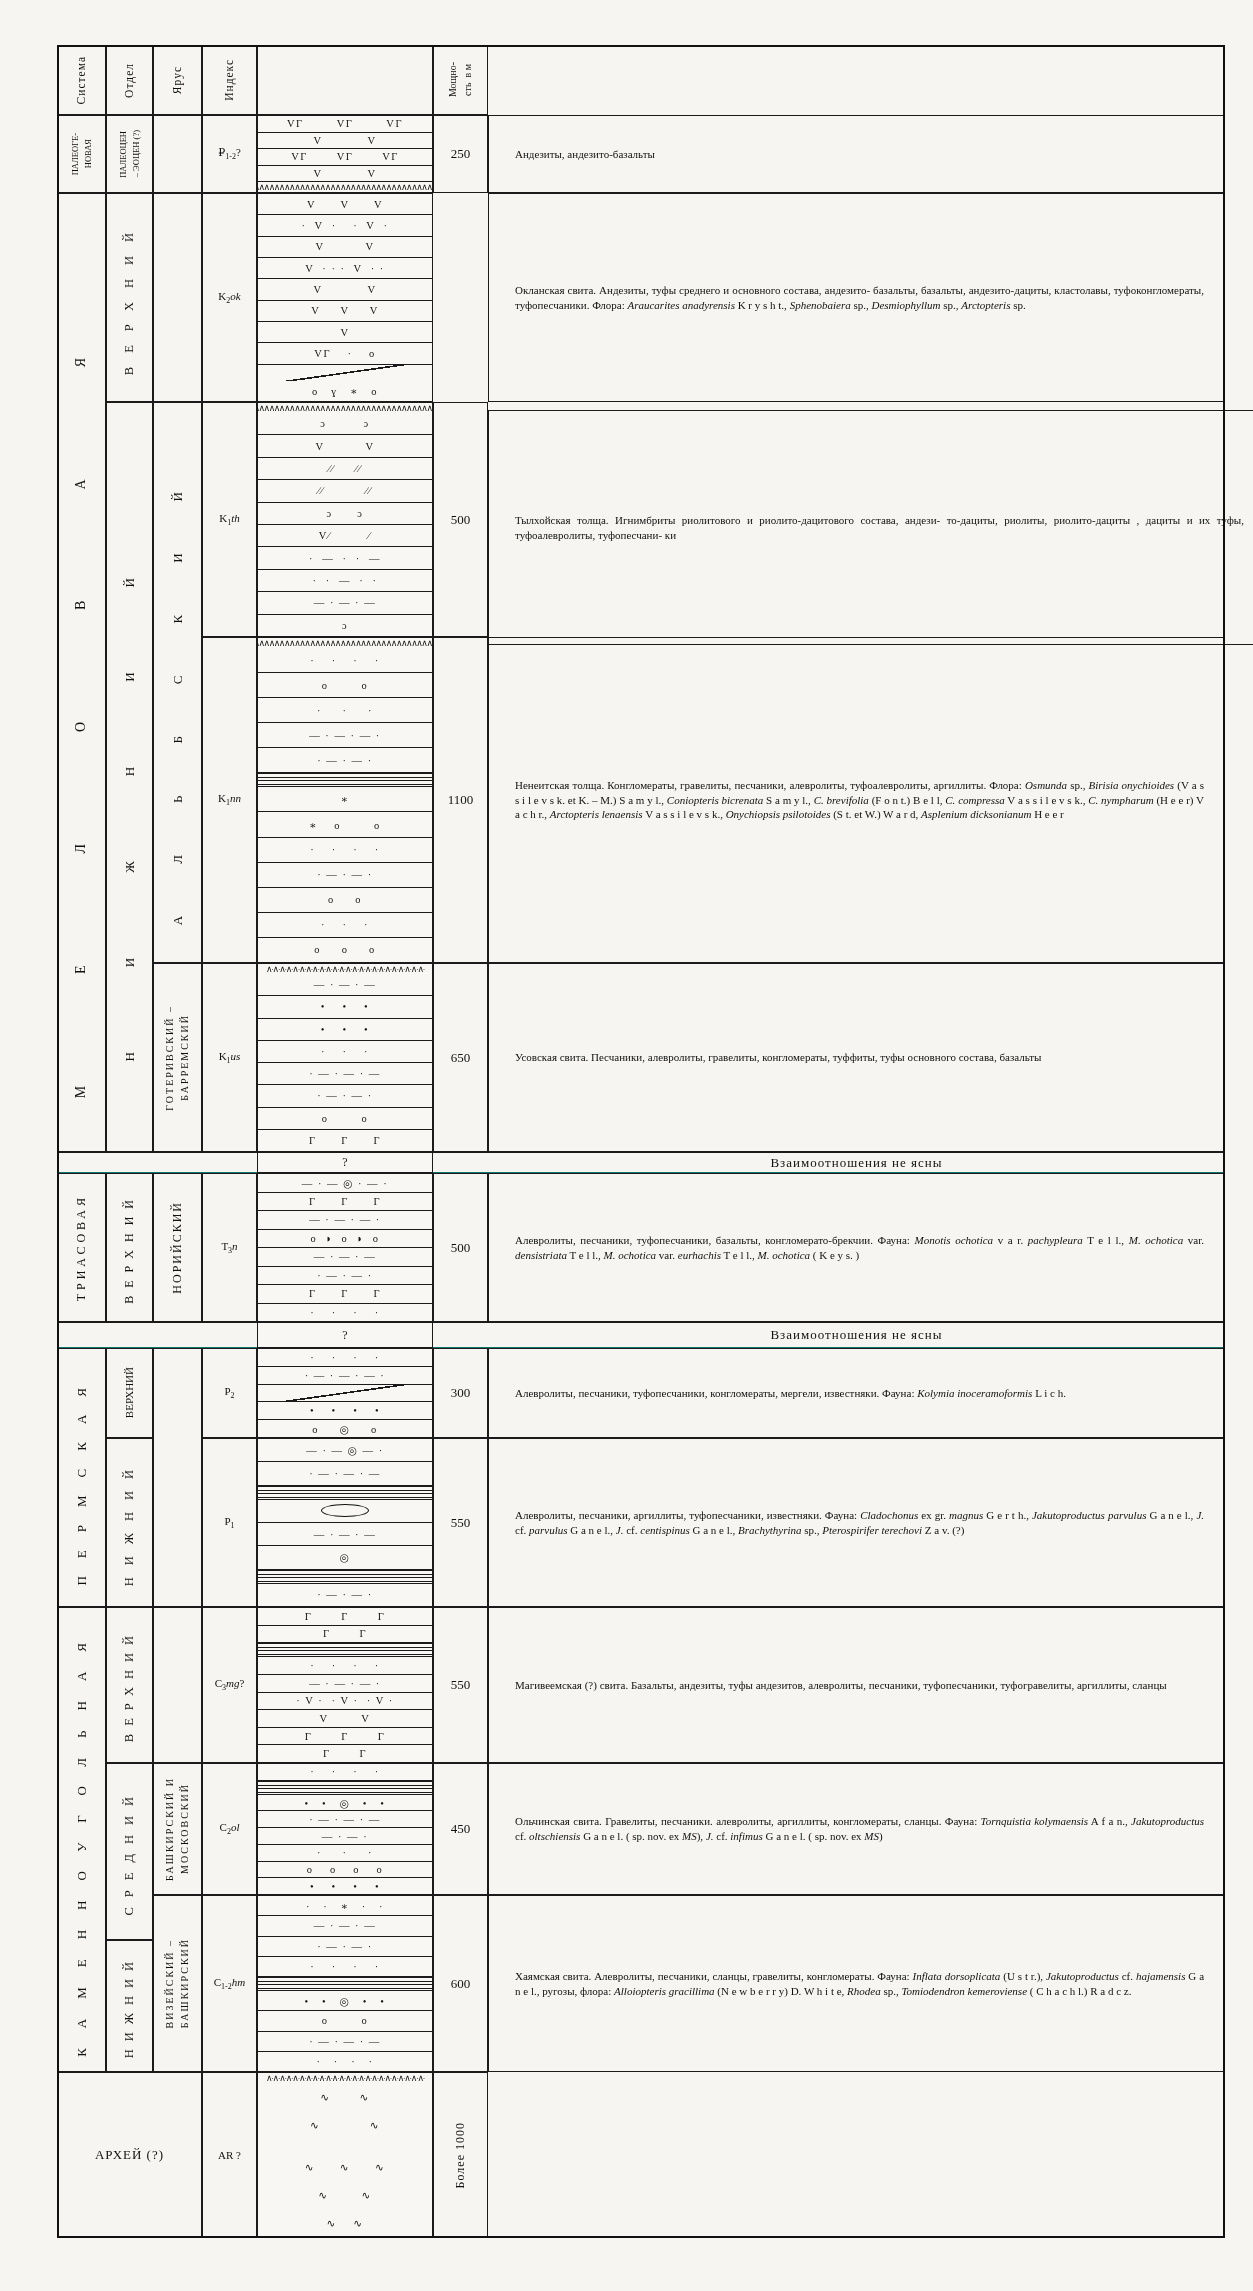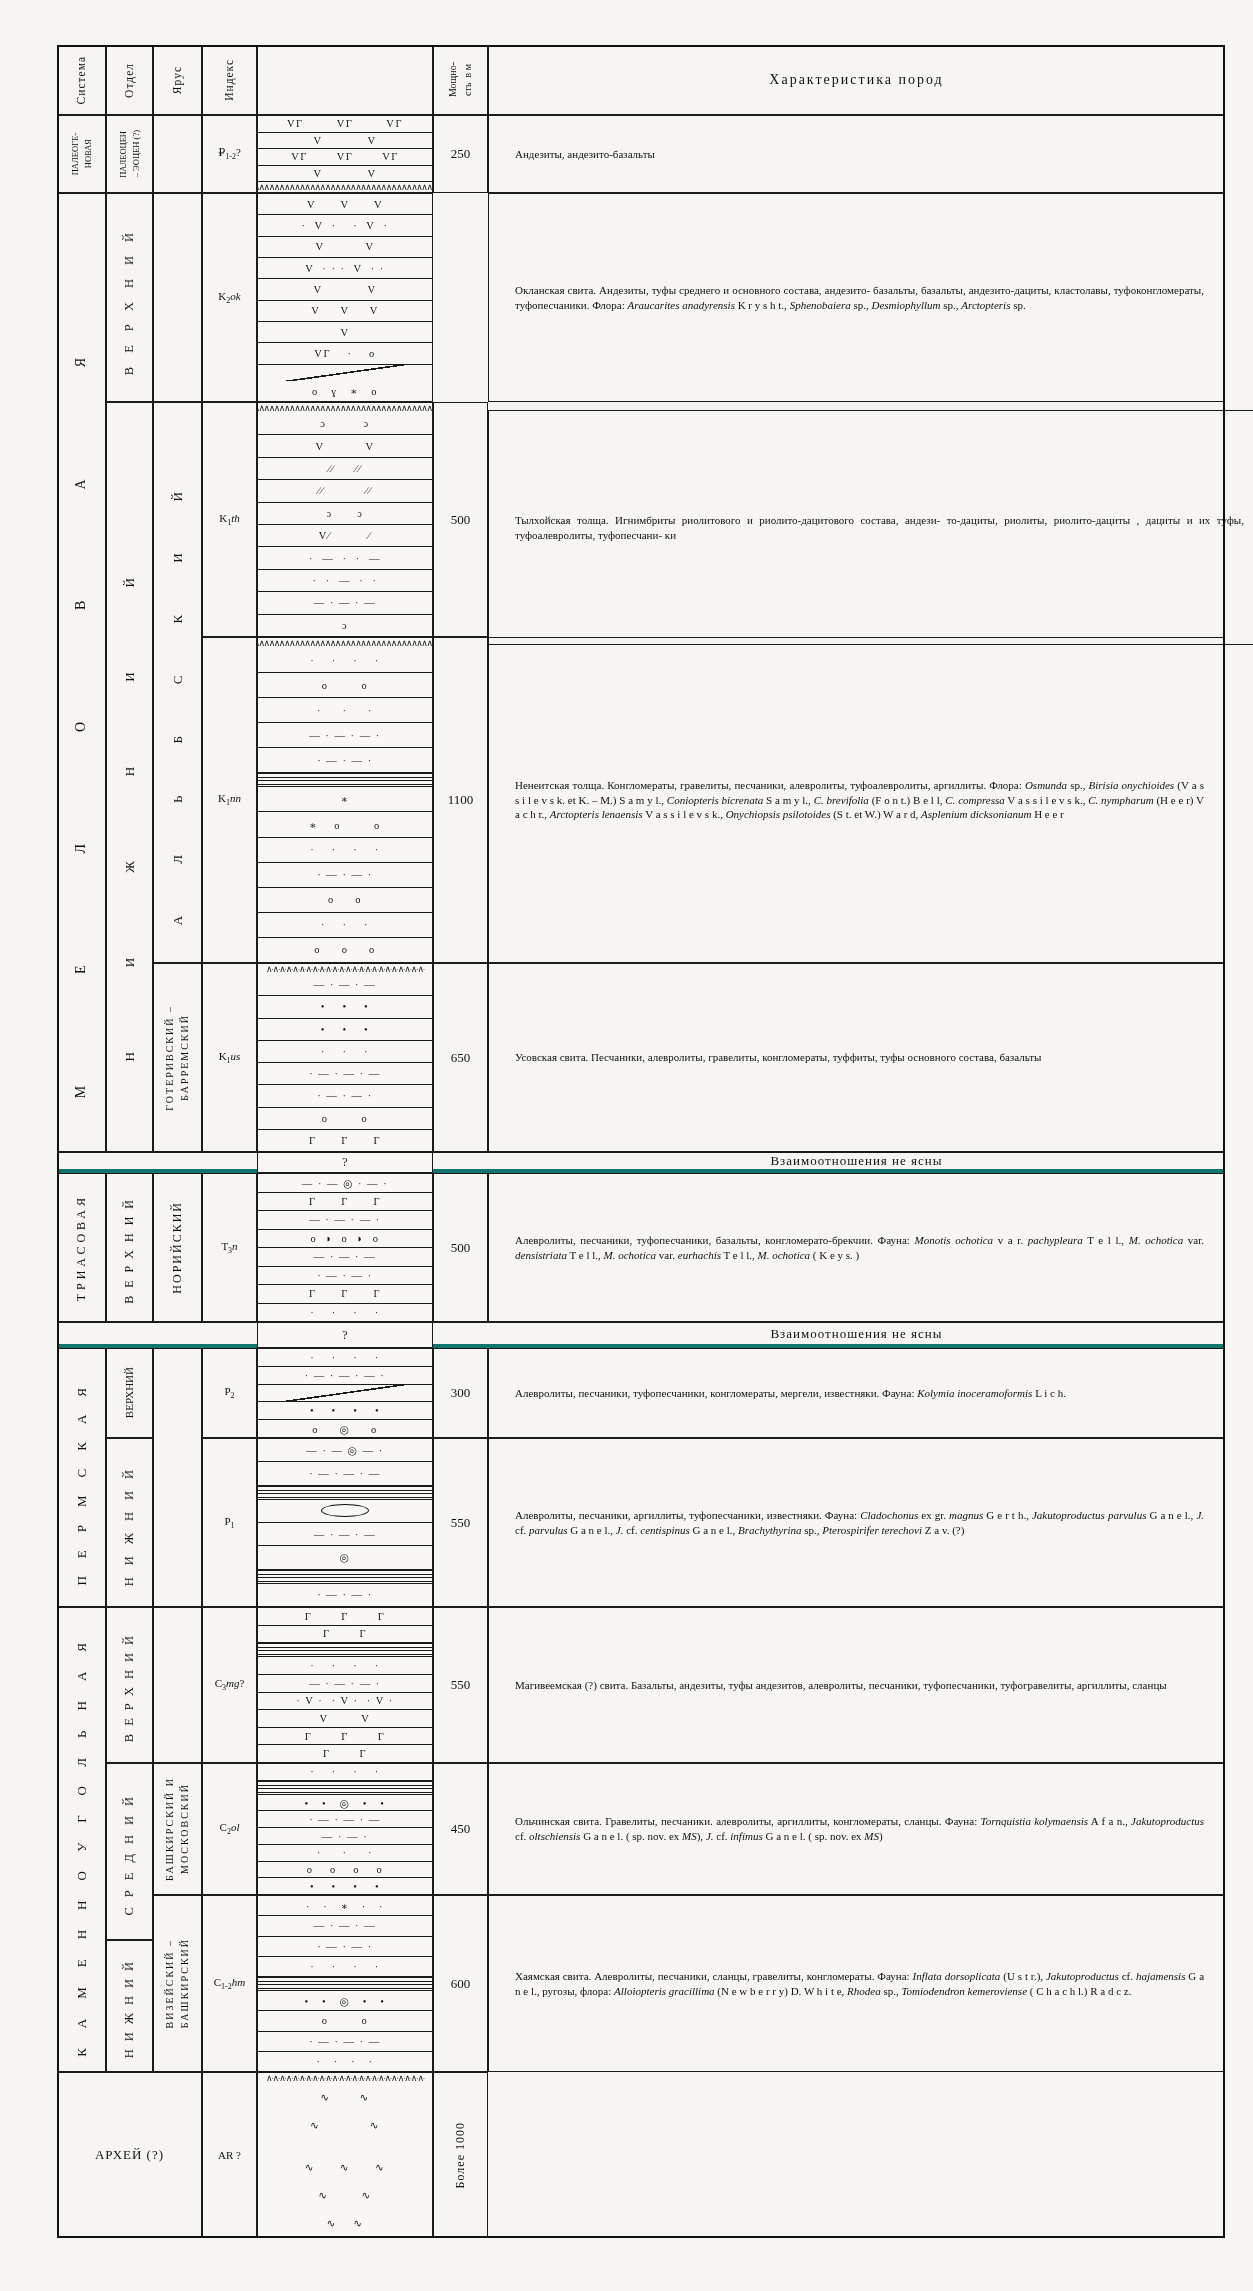--- a/index.html
+++ b/index.html
@@ -22,21 +22,21 @@
   .band.diag{flex:0 0 16px;background:linear-gradient(172deg,transparent 48%,#1b1b1b 48%,#1b1b1b 52%,transparent 52%);}
   .lens-shape{display:inline-block;width:46px;height:11px;border:1.4px solid #111;border-radius:50%;}
   .idx{font-size:11px;white-space:pre;}
   .idx sub{font-size:8px;}
   .idx .it{font-style:italic;}
   .thick{font-size:13px;}
   .desc{flex-direction:column;align-items:stretch;justify-content:center;
         padding:8px 20px 8px 26px;font-size:11px;line-height:1.36;}
   .desc .txt{text-align:justify;}
   .desc i{font-style:italic;}
-  .bandline{border:none;border-top:1px solid #1b1b1b;border-bottom:4px solid #0f766e;font-size:13px;}
+  .bandline{border:none;border-top:1px solid #1b1b1b;border-bottom:1px solid #0f766e;font-size:13px;}
   .bandline .pl{padding-left:55px;letter-spacing:1px;}
   .lithseg{font-size:12px;background:#f8f7f3;}
   .frame{border:2px solid #111;background:none;pointer-events:none;}
 </style>
 </head>
 <body>
 
 <div id="strat">
   <div class="cell vwrap" style="left:57px;top:45px;width:49px;height:70px">
     <span class="vtext hfs">Система</span>
@@ -47,23 +47,20 @@
   <div class="cell vwrap" style="left:153px;top:45px;width:49px;height:70px">
     <span class="vtext hfs">Ярус</span>
   </div>
   <div class="cell vwrap" style="left:202px;top:45px;width:55px;height:70px">
     <span class="vtext hfs">Индекс</span>
   </div>
   <div class="cell" style="left:257px;top:45px;width:176px;height:70px"></div>
   <div class="cell vwrap" style="left:433px;top:45px;width:55px;height:70px">
     <span class="vtext" style="font-size:10px">Мощно-</span>
     <span class="vtext" style="font-size:10px">сть  в м</span>
-  </div>
-  <div class="cell hchar" style="left:488px;top:45px;width:737px;height:70px">
-    <span>Характеристика пород</span>
   </div>
 <div class="cell vwrap" style="left: 57px; top: 115px; width: 49px; height: 78px;">
       <span class="vtext" style="font-size: 8.5px;">ПАЛЕОГЕ-</span>
       <span class="vtext" style="font-size: 8.5px;">НОВАЯ</span>
     </div>
     <div class="cell vwrap" style="left: 57px; top: 193px; width: 49px; height: 959px;">
       <span class="vtext" style="font-size: 14px; letter-spacing: 112px;">МЕЛОВАЯ</span>
     </div>
     <div class="cell vwrap" style="left: 57px; top: 1173px; width: 49px; height: 149px;">
       <span class="vtext" style="font-size: 12px; letter-spacing: 4px;">ТРИАСОВАЯ</span>

